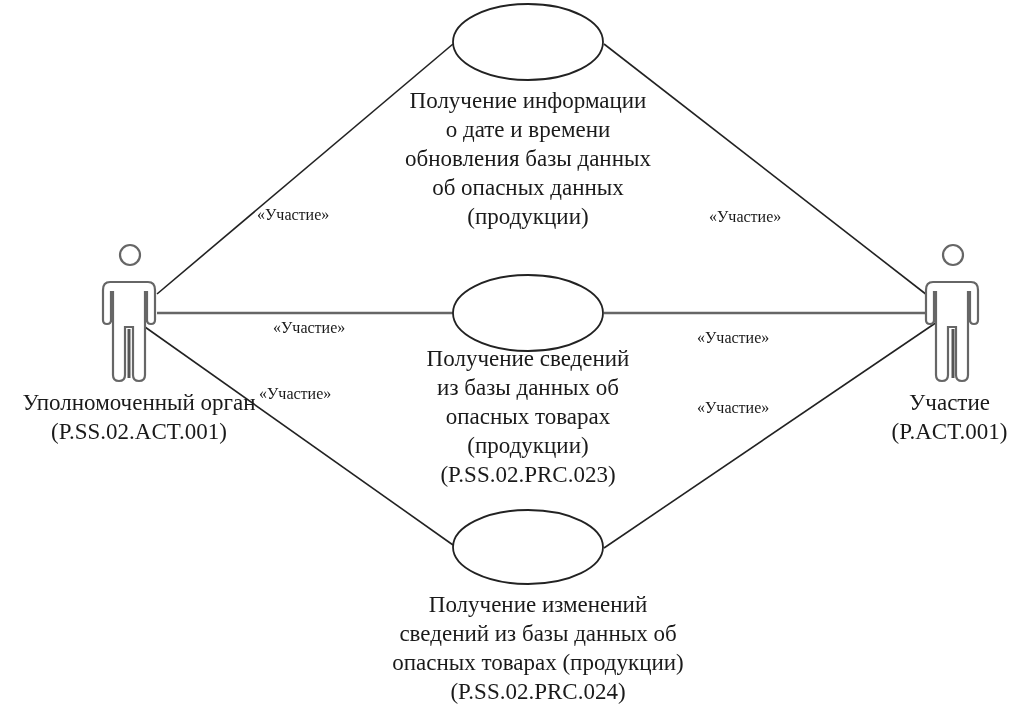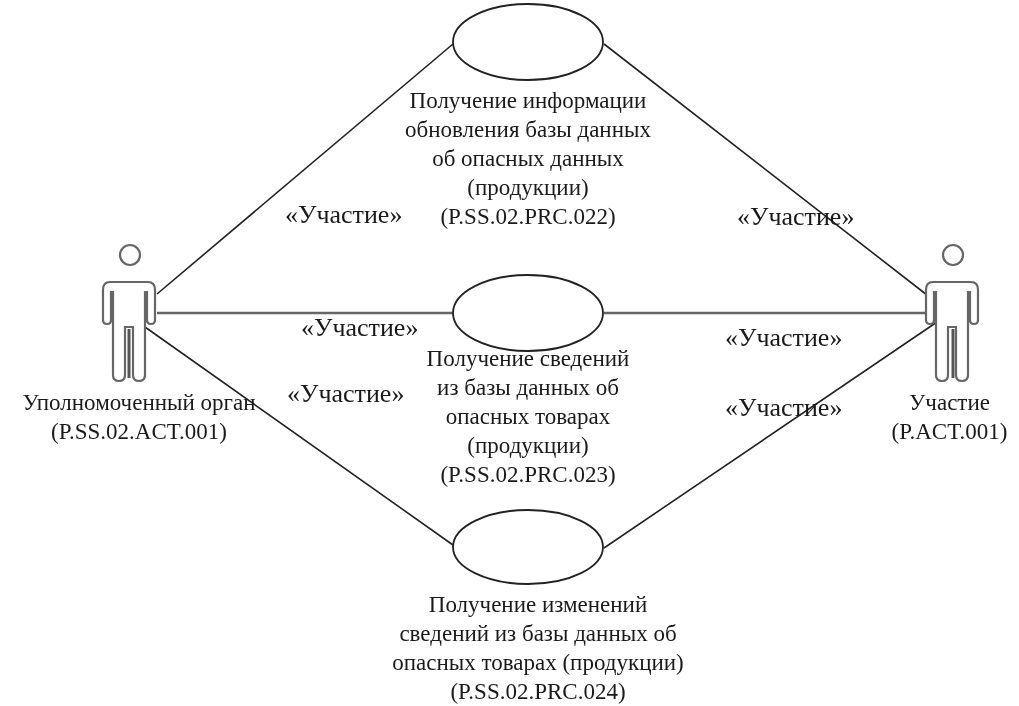--- a/index.html
+++ b/index.html
@@ -2,21 +2,21 @@
 <html><head>
   <meta charset="utf-8">
   <style>
     html, body { margin: 0; padding: 0; background: #ffffff; }
     body { width: 1019px; height: 706px; position: relative; overflow: hidden;
            font-family: "Liberation Serif", "DejaVu Serif", serif; color: #1a1a1a; }
     svg.diagram { position: absolute; left: 0; top: 0; }
     .label { position: absolute; text-align: center; font-size: 23px; line-height: 29px;
              white-space: nowrap; }
     .label div { display: block; }
-    .stereo { position: absolute; font-size: 26px; line-height: 22px; white-space: nowrap; margin-left: 28px; }
+    .stereo { position: absolute; font-size: 16px; line-height: 22px; white-space: nowrap; }
   </style>
 </head>
 <body>
 
 <svg class="diagram" width="1019" height="706" viewBox="0 0 1019 706" xmlns="http://www.w3.org/2000/svg">
 
   <g stroke="#222" stroke-width="1.6" fill="none">
     <line x1="157" y1="294" x2="453" y2="44"></line>
     <line x1="157" y1="313" x2="453" y2="313" stroke="#666" stroke-width="2.4"></line>
     <line x1="145" y1="327" x2="453" y2="545"></line>
@@ -48,24 +48,24 @@
   <div>Уполномоченный орган</div>
   <div>(P.SS.02.ACT.001)</div>
 </div>
 <div class="label" style="left:880px; top:388px; width:139px;">
   <div>Участие</div>
   <div>(P.ACT.001)</div>
 </div>
 
 <div class="label" style="left:378px; top:86px; width:300px;">
   <div>Получение информации</div>
+  <div>о дате и времени</div>
   <div>обновления базы данных</div>
   <div>об опасных данных</div>
   <div>(продукции)</div>
-  <div>(P.SS.02.PRC.022)</div>
 </div>
 <div class="label" style="left:378px; top:344px; width:300px;">
   <div>Получение сведений</div>
   <div>из базы данных об</div>
   <div>опасных товарах</div>
   <div>(продукции)</div>
   <div>(P.SS.02.PRC.023)</div>
 </div>
 <div class="label" style="left:368px; top:590px; width:340px;">
   <div>Получение изменений</div>

